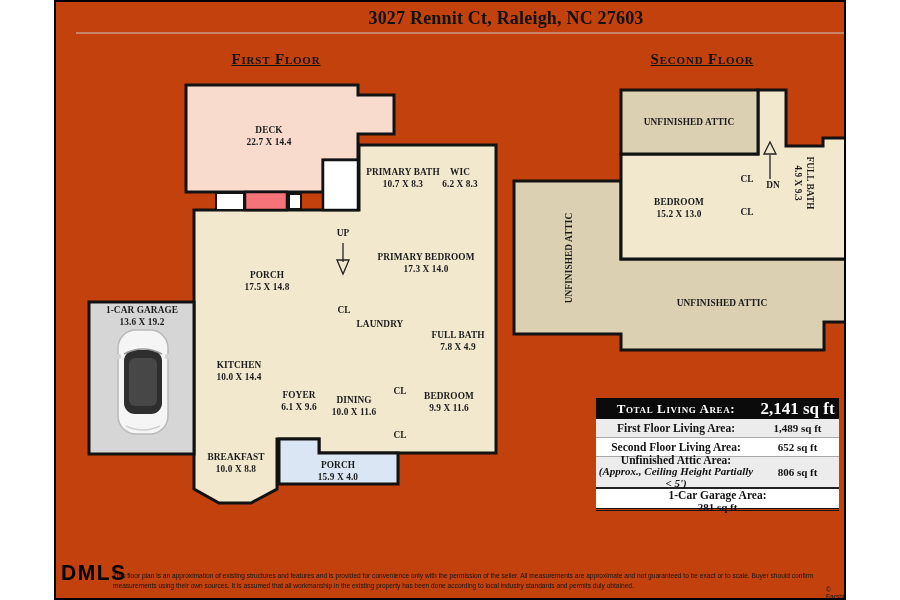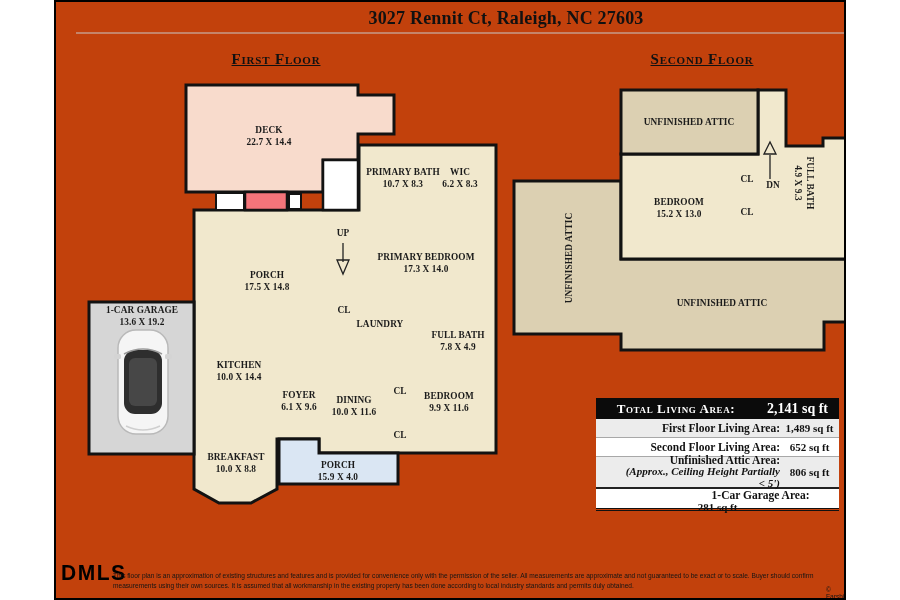--- a/index.html
+++ b/index.html
@@ -18,24 +18,24 @@
   .rl-v{position:absolute;text-align:center;font:bold 9.3px/1.32 "Liberation Serif",serif;
       color:#1b1b1b;white-space:nowrap;letter-spacing:.1px;}
   .rl-v span{display:block;}
   .rot-cw{transform:translate(-50%,-50%) rotate(90deg);}
   .rot-ccw{transform:translate(-50%,-50%) rotate(-90deg);}
   
   .area-table{position:absolute;left:540px;top:396px;width:243px;border-bottom:3px double #111;}
   .at-header{height:21px;background:#0b0b0b;color:#fff;display:flex;align-items:center;}
   .at-header .lbl{width:160px;text-align:center;font-variant:small-caps;font-weight:bold;
                   font-size:13px;letter-spacing:.6px;}
-  .at-header .val{flex:1;text-align:center;font-weight:bold;font-size:14px;}
+  .at-header .val{flex:1;text-align:center;font-weight:bold;font-size:17px;}
   .at-row{display:flex;align-items:center;height:18px;background:#fff;}
   .at-row + .at-row{border-top:1px solid #a8a8a8;}
-  .at-row .lbl{width:160px;text-align:right;font-weight:bold;font-size:11.5px;color:#111;line-height:1.05;margin-left:24px;}
+  .at-row .lbl{width:160px;text-align:center;font-weight:bold;font-size:11.5px;color:#111;line-height:1.05;}
   .at-row .val{flex:1;text-align:center;font-weight:bold;font-size:11px;color:#111;}
   .at-row.alt{background:#ececec;}
   .at-row.tall{height:30px;}
   .at-row.heavy{border-top:2px solid #222;height:19px;flex-direction:column;}
   .at-note{display:block;font-size:11px;font-weight:bold;letter-spacing:0;font-style:italic;}
   
   .dms-logo{position:absolute;left:5px;top:559px;font:bold 21px/1 "Liberation Sans",sans-serif;
             color:#000;letter-spacing:1.5px;transform:scaleY(1.08);}
   .disclaimer{position:absolute;left:57px;top:569px;width:818px;
             font:400 6.6px/1.55 "Liberation Sans",sans-serif;color:#151515;}

